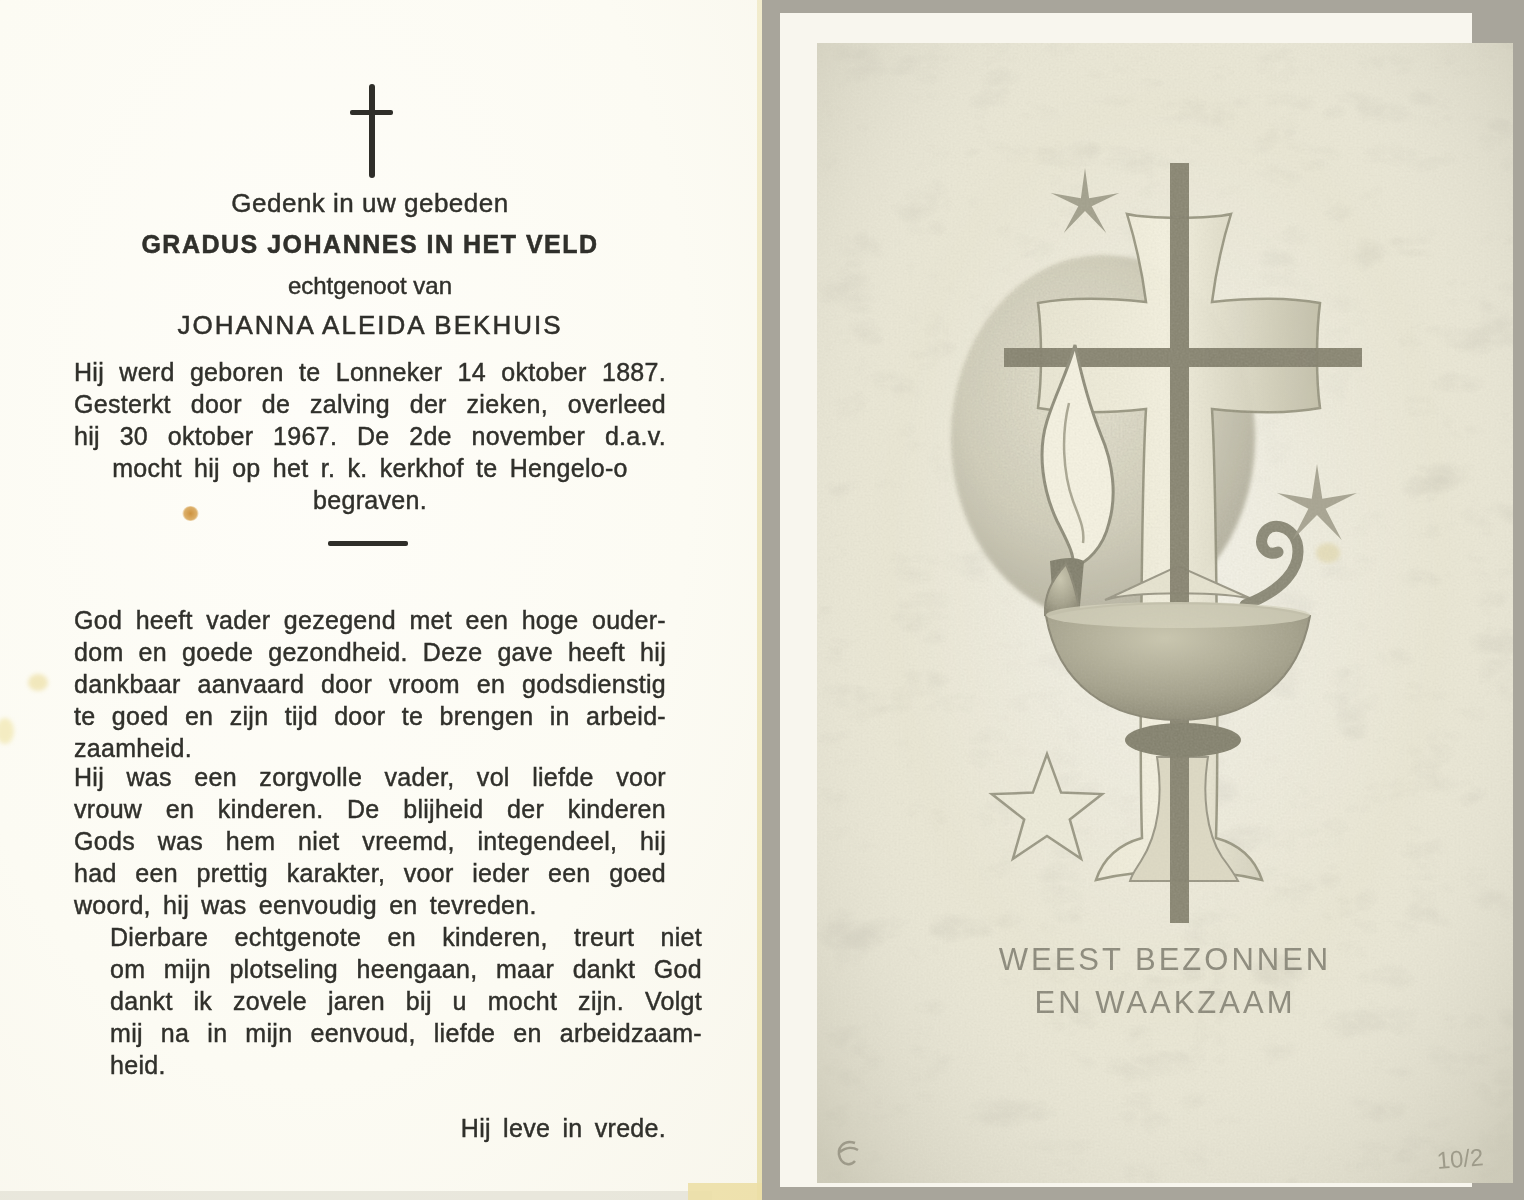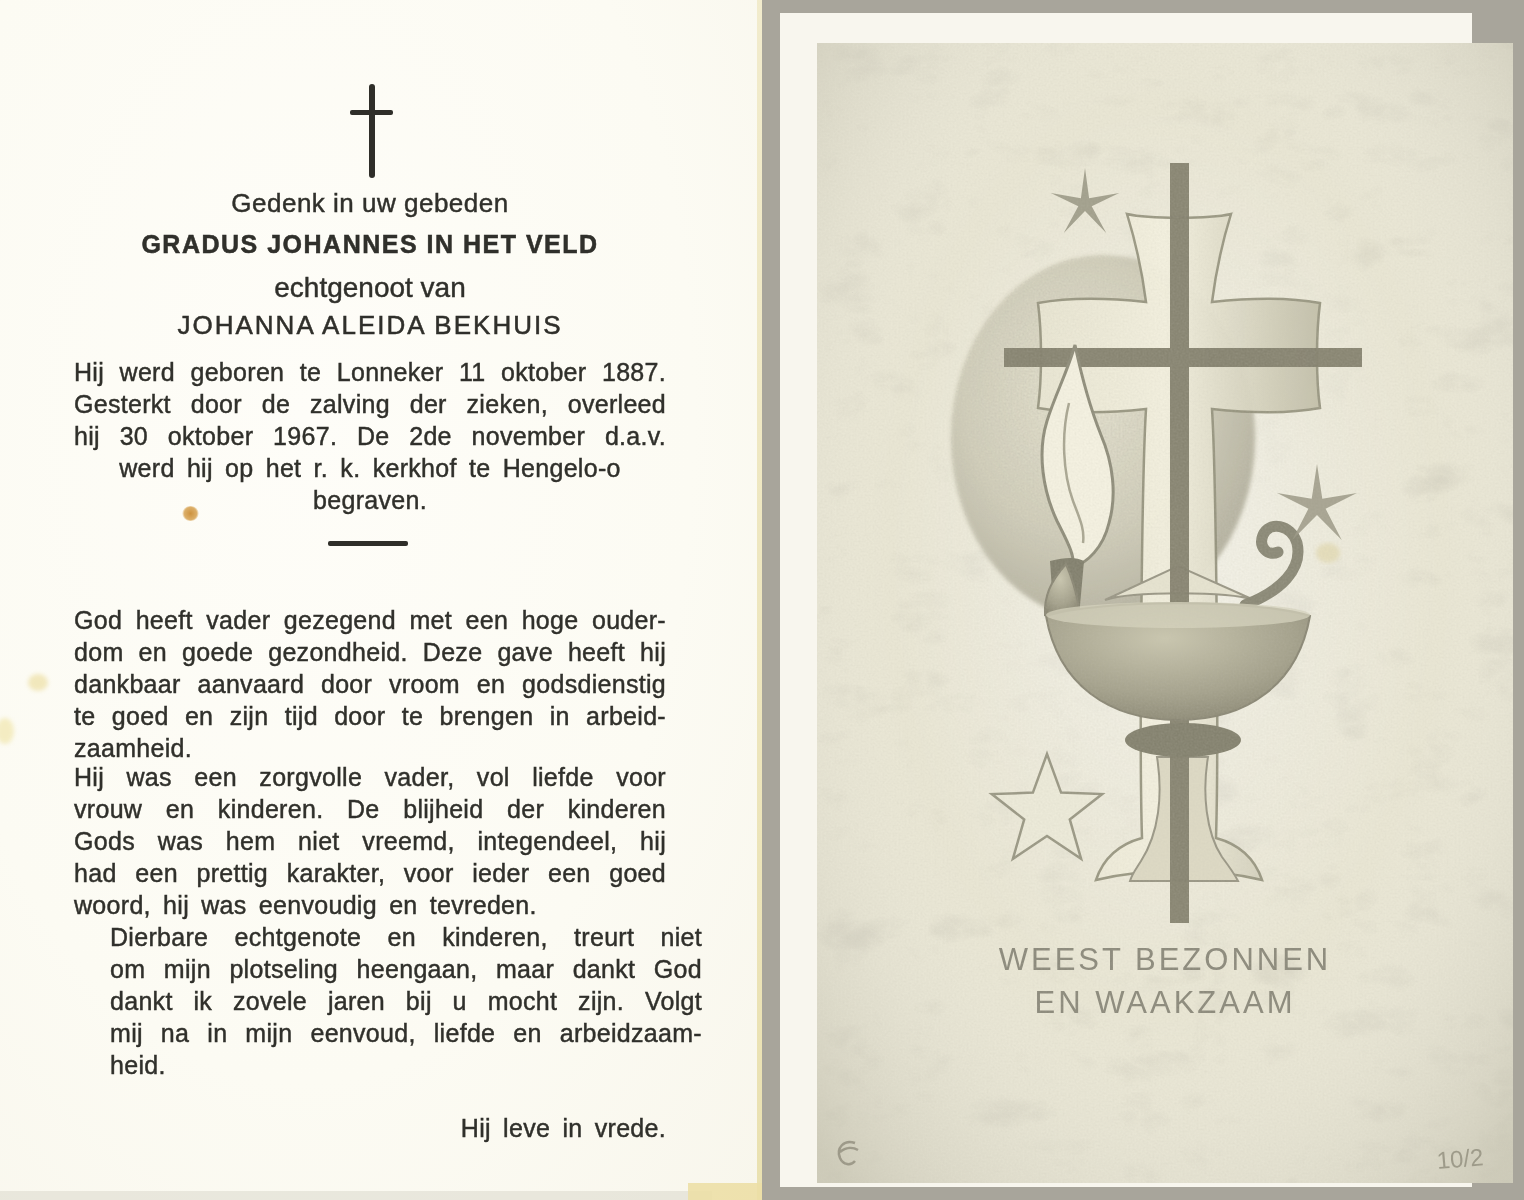--- a/index.html
+++ b/index.html
@@ -15,21 +15,21 @@
   .line{font-size:25px;line-height:32px;word-spacing:5px;letter-spacing:0.3px;text-align:right;}
   .just{text-align:justify;text-align-last:justify;}
   .cent{text-align:center;}
   .lft{text-align:left;}
 
   #cross-v{position:absolute;left:369px;top:84px;width:6px;height:94px;background:#2f2e29;border-radius:3px;}
   #cross-h{position:absolute;left:350px;top:110px;width:43px;height:5px;background:#2f2e29;border-radius:2px;}
 
   #intro-line{top:188px;font-size:26px;letter-spacing:0.5px;}
   #deceased-name{top:230px;font-size:25px;font-weight:700;letter-spacing:1.5px;-webkit-text-stroke:0.5px #2c2b27;}
-  #relation-line{top:272px;font-size:28px;}
+  #relation-line{top:272px;font-size:24px;}
   #spouse-name{top:310px;font-size:26px;letter-spacing:2px;-webkit-text-stroke:0.5px #2c2b27;}
   #para-1{top:356px;} #para-2{top:604px;} #para-3{top:761px;} #para-4{top:921px;margin-left:36px;}
   #divider-rule{position:absolute;left:328px;top:541px;width:80px;height:5px;background:#2f2e29;border-radius:2px;}
   #closing-line{top:1112px;font-size:25px;}
 
   
   .stain{position:absolute;border-radius:50%;pointer-events:none;}
   #stain-orange{left:182px;top:506px;width:17px;height:15px;
      background:radial-gradient(circle,#c9882c 0%,#d9a75a 55%,rgba(217,167,90,0) 75%);filter:blur(0.7px);opacity:.9;}
   #stain-yellow-1{left:28px;top:674px;width:20px;height:17px;background:#e9d88f;opacity:.55;filter:blur(2px);}
@@ -54,24 +54,24 @@
 
     <div id="cross-v"></div>
     <div id="cross-h"></div>
 
     <div class="hblock ltext" id="intro-line">Gedenk in uw gebeden</div>
     <div class="hblock ltext" id="deceased-name">GRADUS JOHANNES IN HET VELD</div>
     <div class="hblock ltext" id="relation-line">echtgenoot van</div>
     <div class="hblock ltext" id="spouse-name">JOHANNA ALEIDA BEKHUIS</div>
 
     <div class="pblock ltext" id="para-1">
-      <div class="line just">Hij werd geboren te Lonneker 11 oktober 1887.</div>
+      <div class="line just">Hij werd geboren te Lonneker 14 oktober 1887.</div>
       <div class="line just">Gesterkt door de zalving der zieken, overleed</div>
       <div class="line just">hij 30 oktober 1967. De 2de november d.a.v.</div>
-      <div class="line cent">werd hij op het r. k. kerkhof te Hengelo-o</div>
+      <div class="line cent">mocht hij op het r. k. kerkhof te Hengelo-o</div>
       <div class="line cent">begraven.</div>
     </div>
 
     <div id="divider-rule"></div>
 
     <div class="pblock ltext" id="para-2">
       <div class="line just">God heeft vader gezegend met een hoge ouder-</div>
       <div class="line just">dom en goede gezondheid. Deze gave heeft hij</div>
       <div class="line just">dankbaar aanvaard door vroom en godsdienstig</div>
       <div class="line just">te goed en zijn tijd door te brengen in arbeid-</div>

